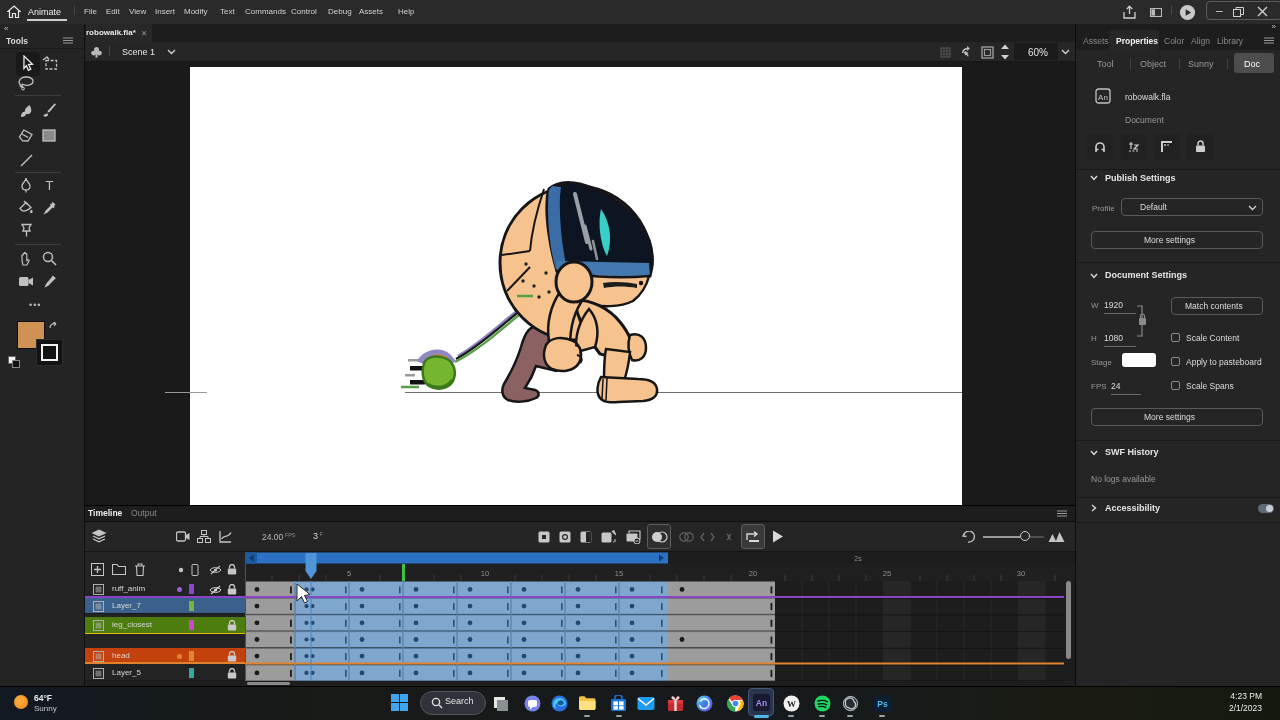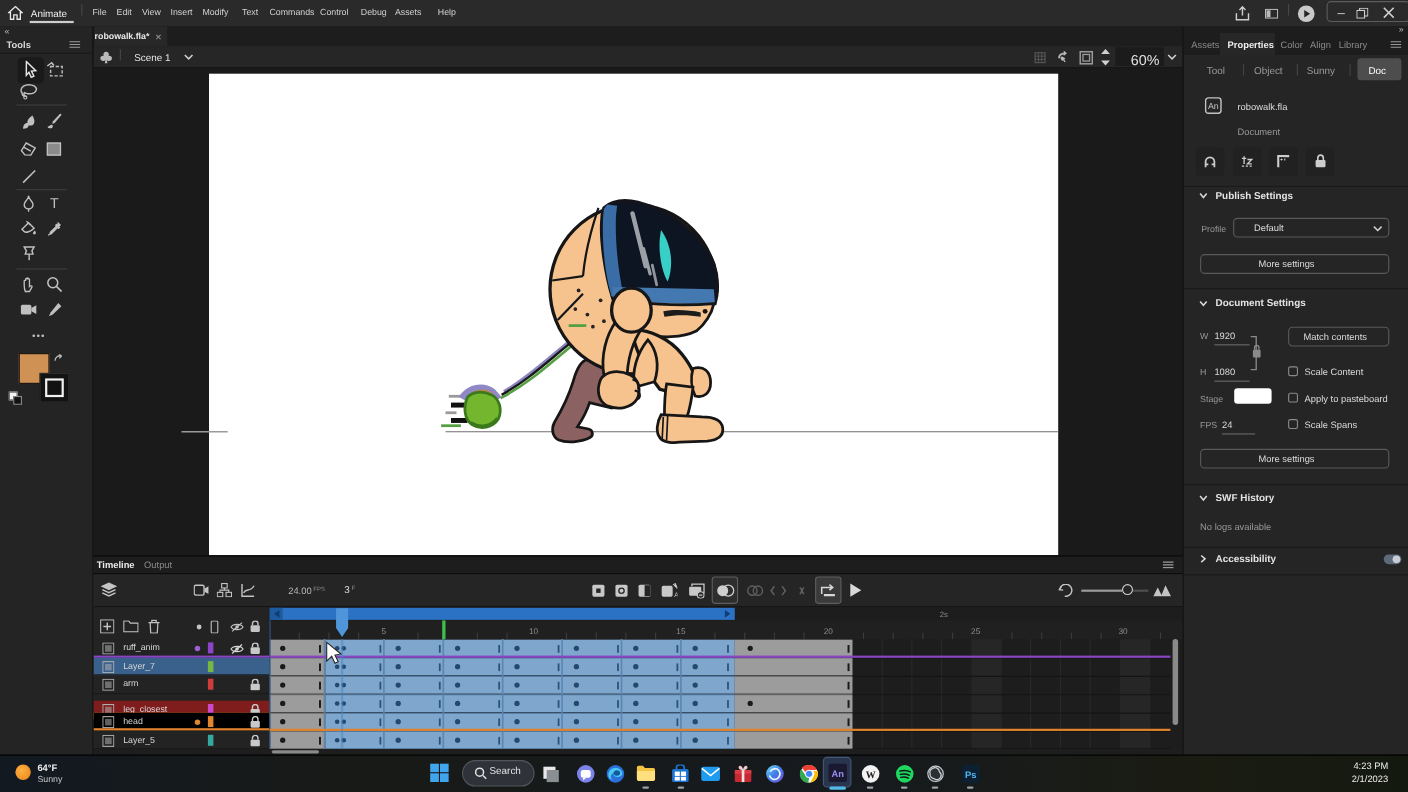--- a/index.html
+++ b/index.html
@@ -111,21 +111,21 @@
         <path d="M5 8 C5 7 6 6 7 6.5 L9.5 8 L8.5 9 L9.8 11 L8.8 11.7 L7.5 9.7 L6.5 10.5 Z" fill="#b9b9b9"></path>
       </svg>
   <svg class="abs" style="left:896px;top:4px" width="13" height="13" viewBox="0 0 13 13">
         <rect x="1" y="1" width="11" height="11" fill="none" stroke="#9a9a9a" stroke-width="1.4"></rect>
         <rect x="3.5" y="3.5" width="6" height="6" fill="none" stroke="#9a9a9a" stroke-width="1.2"></rect>
       </svg>
   <svg class="abs" style="left:915px;top:2px" width="10" height="16" viewBox="0 0 10 16">
         <path d="M5 0.5 L9 5 L1 5 Z M5 15.5 L9 11 L1 11 Z" fill="#d0d0d0"></path>
       </svg>
   <div class="abs" style="left:929px;top:1px;width:44px;height:17px;background:#1b1b1b"></div>
-  <span class="abs" style="left:943px;top:5px;color:#e2e2e2;font-size:13px">60%</span>
+  <span class="abs" style="left:943px;top:5px;color:#e2e2e2;font-size:10px">60%</span>
   <svg class="abs" style="left:976px;top:7px" width="9" height="6" viewBox="0 0 9 6">
         <path d="M1 1 L4.5 4.5 L8 1" fill="none" stroke="#cfcfcf" stroke-width="1.4"></path>
       </svg>
 </div>
 
 <div id="leftstrip" class="abs">
   <span class="abs" style="left:4px;top:0px;color:#b9b9b9;font-size:8px">«</span>
   <span class="abs" style="left:6px;top:12px;color:#dadada;font-size:8.5px;font-weight:bold">Tools</span>
   <svg class="abs" style="left:63px;top:13px" width="10" height="7" viewBox="0 0 10 7">
         <path d="M0 1 L10 1 M0 3.5 L10 3.5 M0 6 L10 6" stroke="#9a9a9a"></path>
@@ -540,33 +540,33 @@
             <rect x="0.5" y="0.5" width="10" height="10" fill="none" stroke="#b0b0b0"></rect>
             <rect x="2.5" y="2.5" width="6" height="6" fill="#b0b0b0" opacity="0.55"></rect>
           </svg>
           <span class="lname" style="top:3px">arm</span>
           <div class="csw" style="background:#d03c3c"></div>
           <svg class="abs" style="left:142px;top:3px" width="10" height="11" viewBox="0 0 10 11">
             <rect x="0.8" y="4.5" width="8.4" height="6" rx="1" fill="#c9c9c9"></rect>
             <path d="M2.5 4.5 L2.5 3 A2.5 2.5 0 0 1 7.5 3 L7.5 4.5" fill="none" stroke="#c9c9c9" stroke-width="1.3"></path>
           </svg>
         </div>
-    <div class="abs" style="left:0;top:56px;width:160px;height:16.7px;background:#7f1d1d;border-bottom:6px solid #eab308">
+    <div class="abs" style="left:0;top:36px;width:160px;height:16.7px;background:#4d7c0f;border-bottom:1px solid #eab308">
           <svg class="abs" style="left:8px;top:3px" width="11" height="11" viewBox="0 0 11 11">
             <rect x="0.5" y="0.5" width="10" height="10" fill="none" stroke="#b0b0b0"></rect>
             <rect x="2.5" y="2.5" width="6" height="6" fill="#b0b0b0" opacity="0.55"></rect>
           </svg>
           <span class="lname" style="top:3px">leg_closest</span>
           <div class="csw" style="background:#cc49cc"></div>
           <svg class="abs" style="left:142px;top:3px" width="10" height="11" viewBox="0 0 10 11">
             <rect x="0.8" y="4.5" width="8.4" height="6" rx="1" fill="#c9c9c9"></rect>
             <path d="M2.5 4.5 L2.5 3 A2.5 2.5 0 0 1 7.5 3 L7.5 4.5" fill="none" stroke="#c9c9c9" stroke-width="1.3"></path>
           </svg>
         </div>
-    <div class="abs" style="left:0;top:66.8px;width:160px;height:16.7px;background:#000000;border-bottom:1px solid #1a1a1a">
+    <div class="abs" style="left:0;top:66.8px;width:160px;height:16.7px;background:#c2410c;border-bottom:1px solid #1a1a1a">
           <svg class="abs" style="left:8px;top:3px" width="11" height="11" viewBox="0 0 11 11">
             <rect x="0.5" y="0.5" width="10" height="10" fill="none" stroke="#b0b0b0"></rect>
             <rect x="2.5" y="2.5" width="6" height="6" fill="#b0b0b0" opacity="0.55"></rect>
           </svg>
           <span class="lname" style="top:3px">head</span>
           <div class="abs" style="left:92px;top:6px;width:5px;height:5px;border-radius:50%;background:#e0862e"></div>
           <div class="csw" style="background:#e0862e"></div>
           <svg class="abs" style="left:142px;top:3px" width="10" height="11" viewBox="0 0 10 11">
             <rect x="0.8" y="4.5" width="8.4" height="6" rx="1" fill="#c9c9c9"></rect>
             <path d="M2.5 4.5 L2.5 3 A2.5 2.5 0 0 1 7.5 3 L7.5 4.5" fill="none" stroke="#c9c9c9" stroke-width="1.3"></path>

